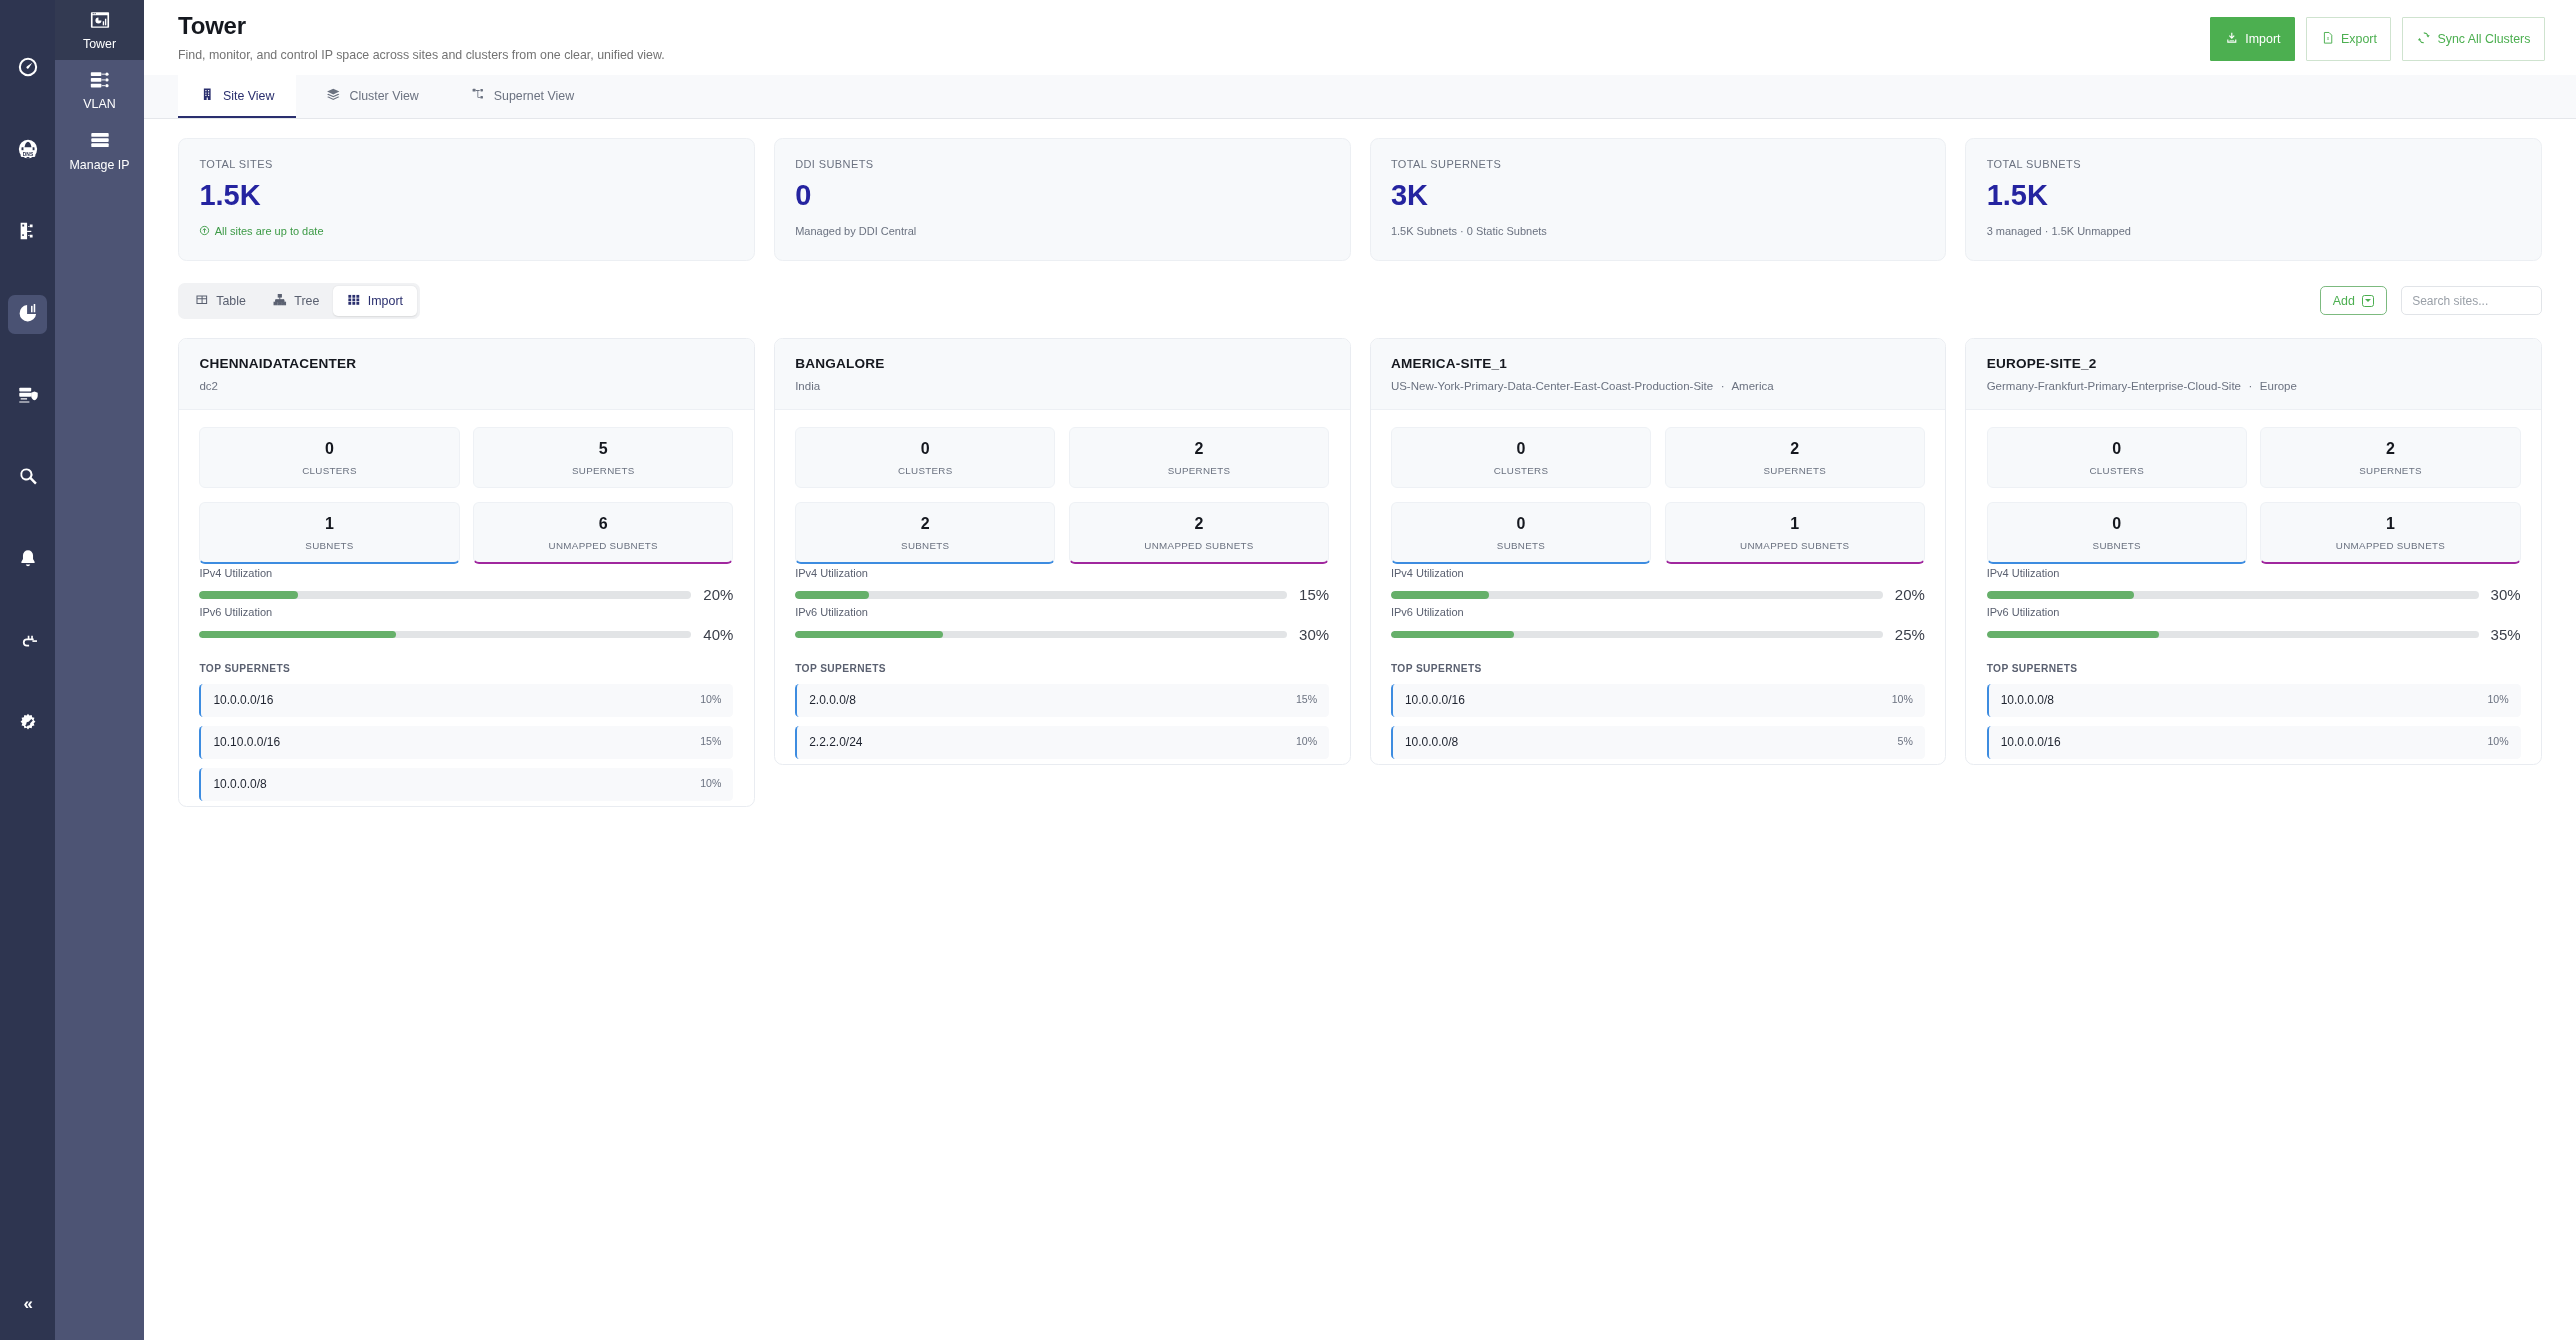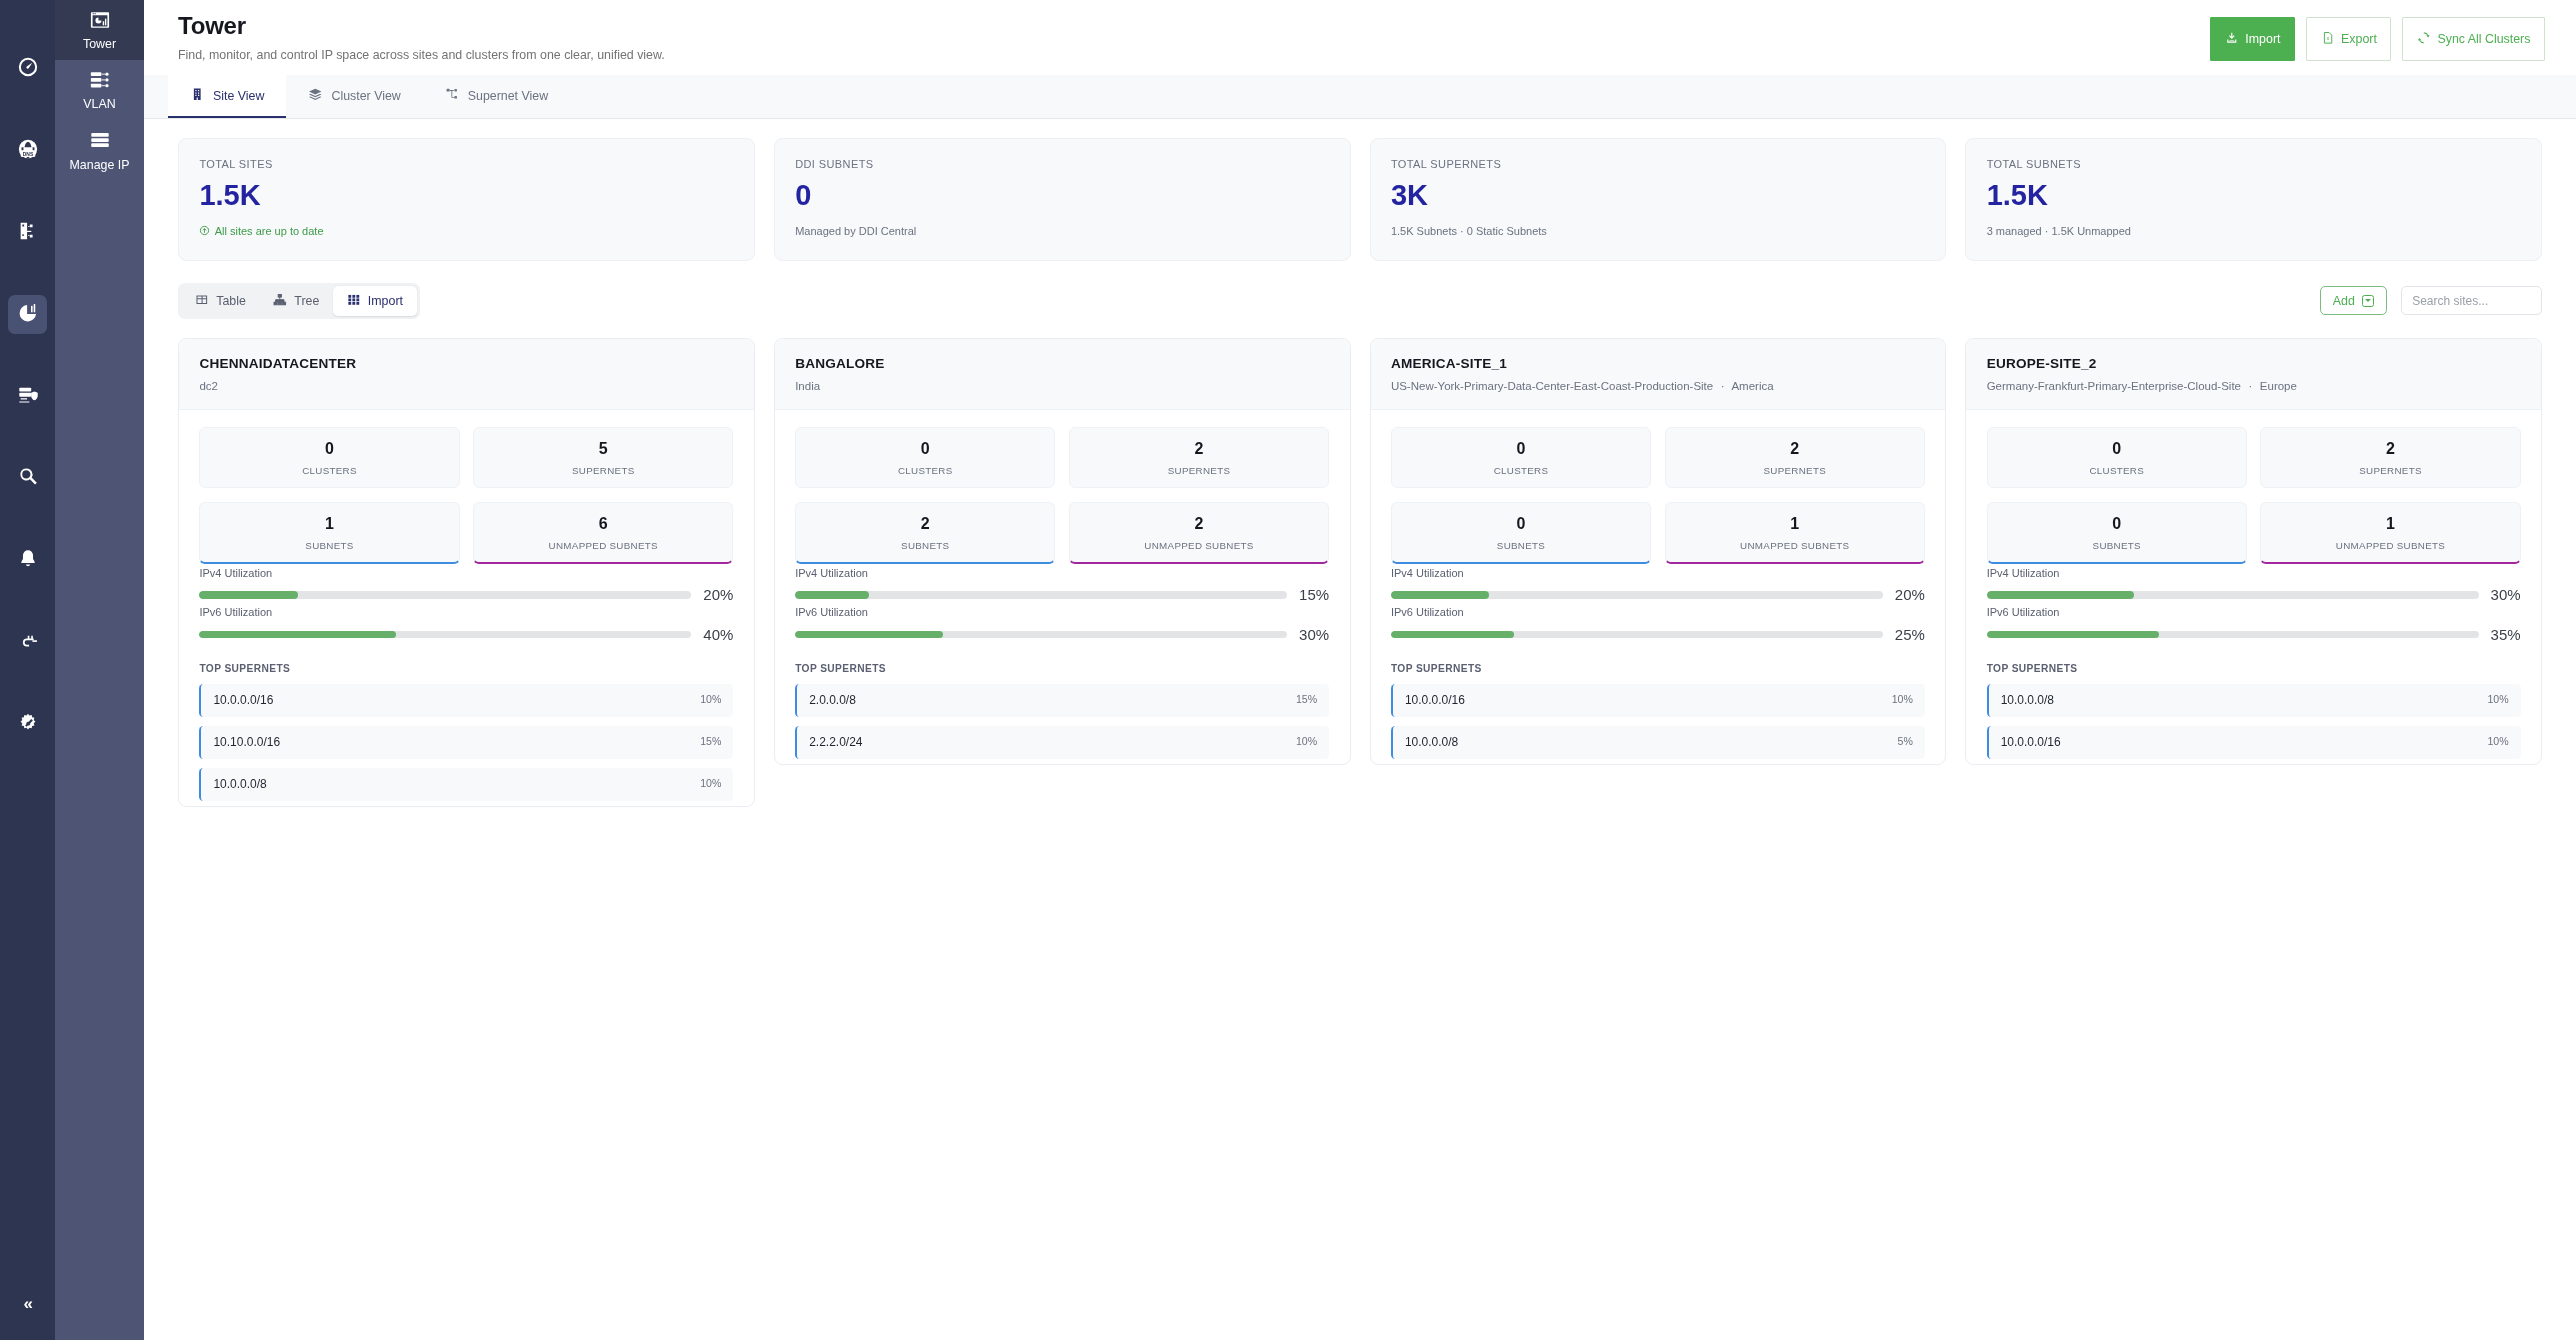--- a/index.html
+++ b/index.html
@@ -68,24 +68,24 @@
     border: 0.9px solid transparent; white-space: nowrap;
   }
   .btn svg { width: 13.6px; height: 13.6px; }
   .btn-primary { background: #4caf50; color: #fff; border-color: #4caf50; }
   .btn-primary svg { fill: #fff; }
   .btn-outline { background: #fff; color: #4caf50; border-color: #cfe3cf; }
   .btn-outline svg { fill: none; stroke: #4caf50; stroke-width: 1.8; }
 
   
   .tabs {
-    display: flex; align-items: stretch; gap: 0;
+    display: flex; align-items: stretch; gap: 8px;
     border-bottom: 0.9px solid #e5e7eb;
     background: #f8f9fb;
-    padding-left: 24px; height: 44px;
+    padding-left: 34px; height: 44px;
   }
   .tab {
     display: inline-flex; align-items: center; gap: 8.5px;
     padding: 0 22px; font-size: 12.4px; color: #6b7280; cursor: pointer;
     background: transparent; border-bottom: 2.6px solid transparent;
   }
   .tab.active { background: #ffffff; color: #2a2f6e; border-bottom-color: #2a2f6e; font-weight: normal; }
   .tab svg { width: 14.5px; height: 14.5px; fill: #6b7280; }
   .tab.active svg { fill: #2a2f6e; }
 

